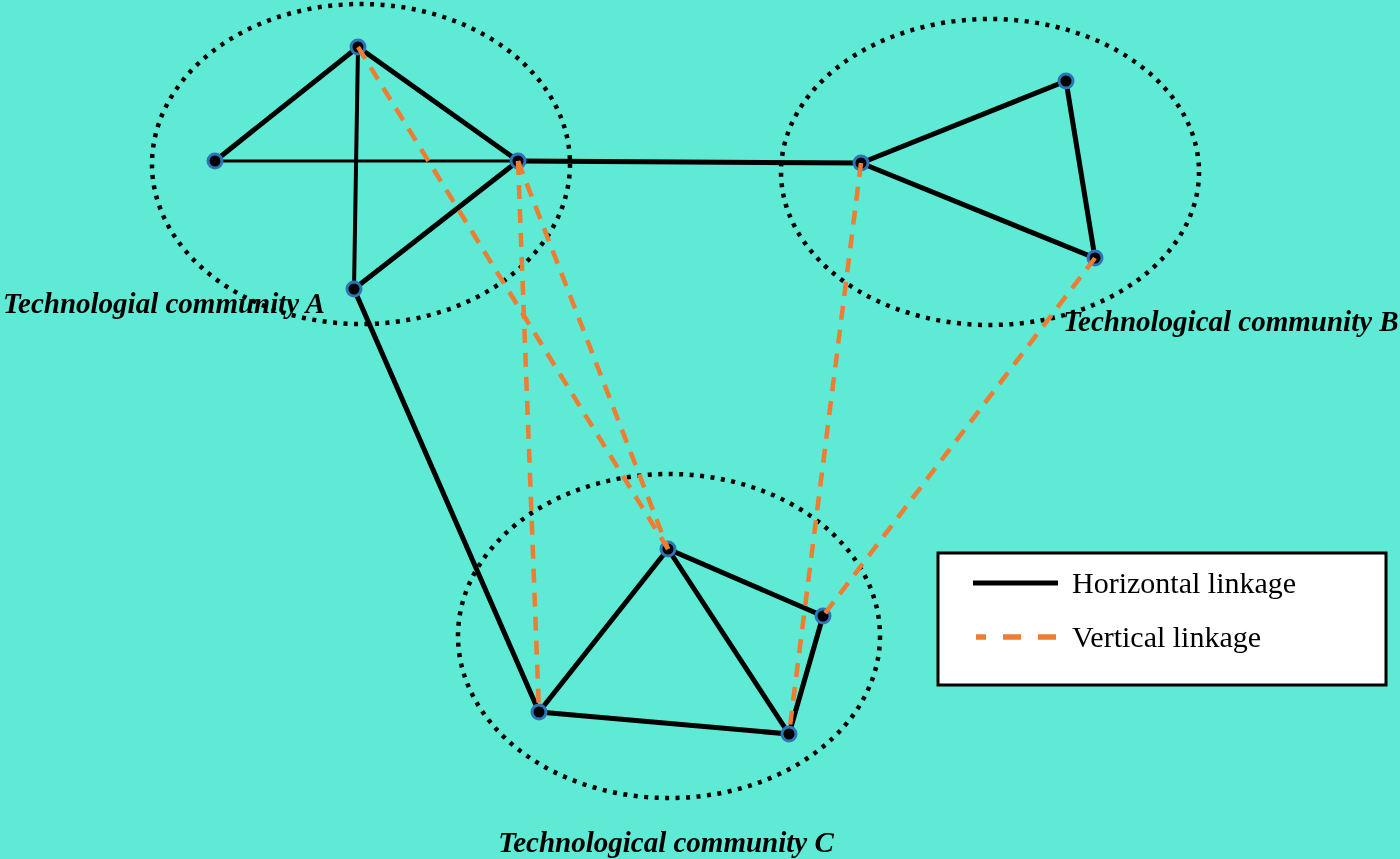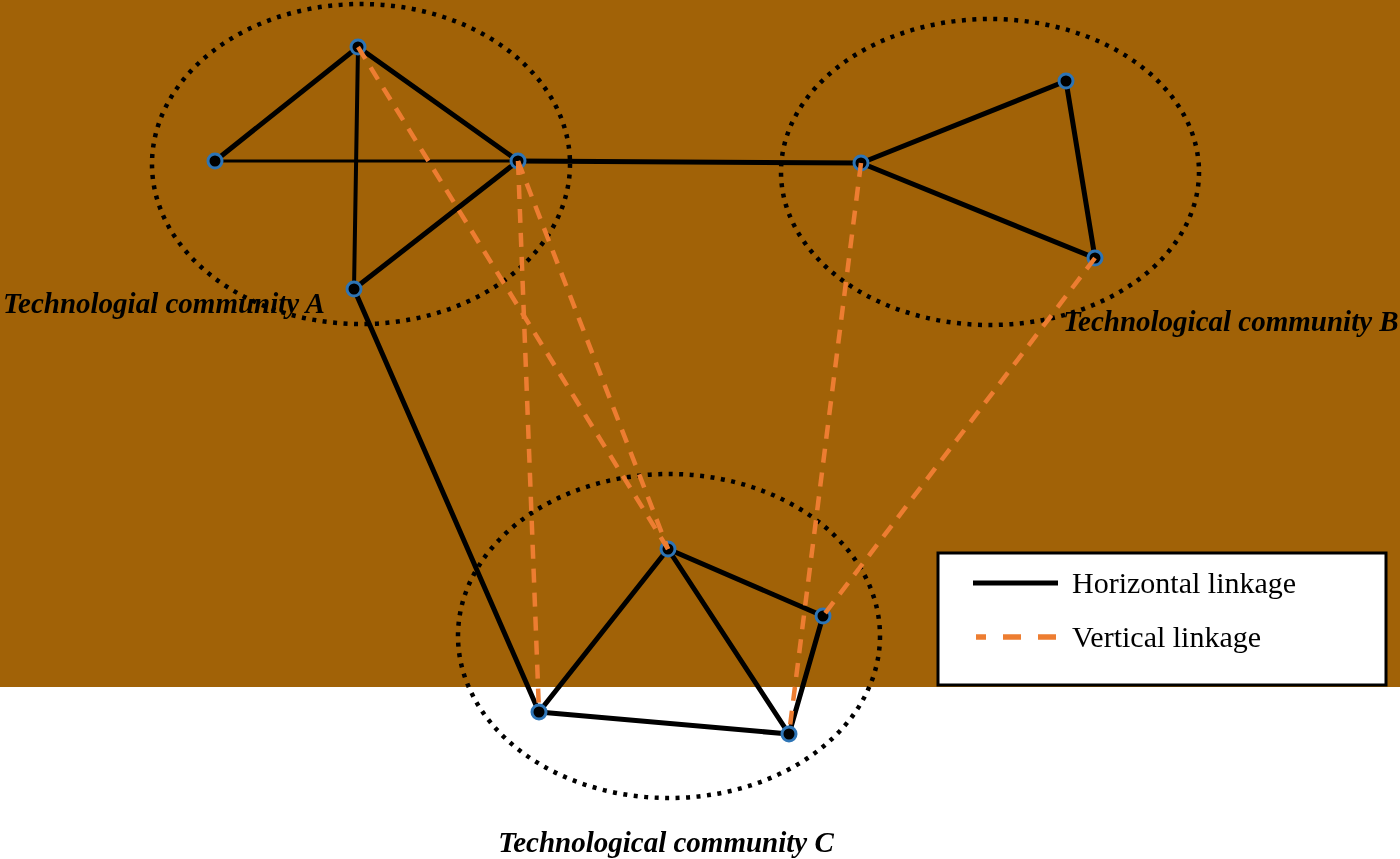--- a/index.html
+++ b/index.html
@@ -7,22 +7,22 @@
     padding: 0;
     background: #ffffff;
     width: 1400px;
     height: 859px;
     overflow: hidden;
     font-family: "Liberation Serif", "DejaVu Serif", serif;
   }
   #stage {
     position: relative;
     width: 1400px;
-    height: 687px;
-    background: #a16207;
+    height: 859px;
+    background: #5eead4;
   }
   svg { display: block; }
   .community-outline {
     fill: none;
     stroke: #000000;
     stroke-width: 4.5;
     stroke-dasharray: 4 6.5;
   }
   .community-label {
     font-family: "Liberation Serif", "DejaVu Serif", serif;

